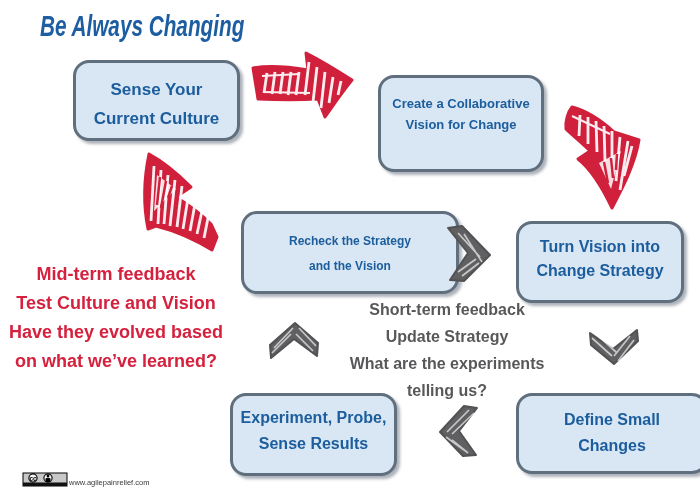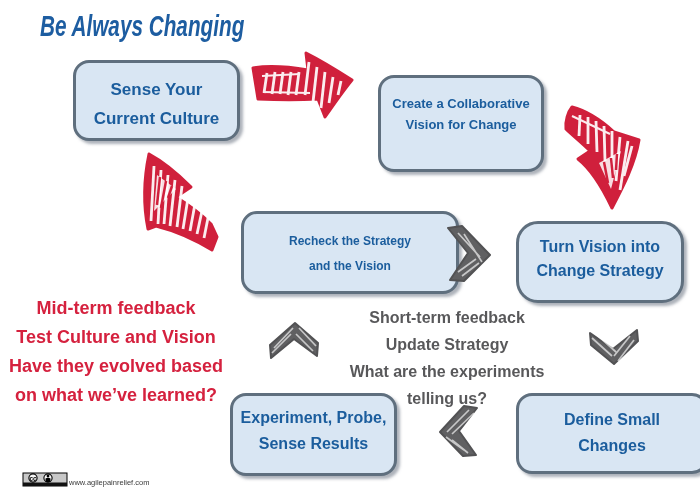--- a/index.html
+++ b/index.html
@@ -5,33 +5,33 @@
   html,body{margin:0;padding:0;}
   body{width:700px;height:500px;position:relative;background:#ffffff;
        font-family:"Liberation Sans", sans-serif;overflow:hidden;}
   .box{position:absolute;background:#d9e6f3;border:3px solid #5f6f7e;
        border-radius:16px;box-shadow:3px 3px 3px rgba(105,115,130,.55);
        text-align:center;color:#1b5d9d;font-weight:bold;font-size:16px;
        box-sizing:border-box;}
   .title{position:absolute;left:40px;top:10px;color:#1d5da1;font-weight:bold;
          font-size:29px;font-style:italic;transform:scaleX(0.715);transform-origin:left top;}
   .redtext{position:absolute;left:6px;top:260px;width:220px;text-align:center;
-           color:#d5213e;font-weight:bold;font-size:18px;line-height:29px;margin-top:34px;}
+           color:#d5213e;font-weight:bold;font-size:18px;line-height:29px;}
   .graytext{position:absolute;left:347px;top:296px;width:200px;text-align:center;
-            color:#58585a;font-weight:bold;font-size:16px;line-height:27px;margin-top:8px;}
+            color:#58585a;font-weight:bold;font-size:16px;line-height:27px;}
   svg.overlay{position:absolute;left:0;top:0;}
   .cctext{position:absolute;left:69px;top:478px;font-size:7.5px;font-weight:normal;color:#3a3a3a;}
 </style>
 </head>
 <body>
   <div class="title">Be Always Changing</div>
 
   <div class="box" style="left:73px;top:60px;width:167px;height:81px;font-size:17px;line-height:29px;padding-top:12px;">Sense Your<br>Current Culture</div>
   <div class="box" style="left:378px;top:75px;width:166px;height:97px;font-size:13px;line-height:21px;padding-top:15px;">Create a Collaborative<br>Vision for Change</div>
-  <div class="box" style="left:516px;top:221px;width:168px;height:82px;line-height:24px;padding-top:11px;border-radius:22px;">Turn Vision into<br>Change Strategy</div>
+  <div class="box" style="left:516px;top:221px;width:168px;height:82px;line-height:24px;padding-top:11px;">Turn Vision into<br>Change Strategy</div>
   <div class="box" style="left:233px;top:211px;width:218px;height:83px;font-size:12px;line-height:25px;padding-top:15px;margin-left:8px;">Recheck the Strategy<br>and the Vision</div>
   <div class="box" style="left:230px;top:393px;width:167px;height:83px;line-height:26px;padding-top:9px;">Experiment, Probe,<br>Sense Results</div>
   <div class="box" style="left:516px;top:393px;width:192px;height:81px;line-height:26px;padding-top:11px;">Define Small<br>Changes</div>
 
   <div class="redtext">Mid-term feedback<br>Test Culture and Vision<br>Have they evolved based<br>on what we’ve learned?</div>
   <div class="graytext">Short-term feedback<br>Update Strategy<br>What are the experiments<br>telling us?</div>
 
   <svg class="overlay" width="700" height="500" viewBox="0 0 700 500">
 
     <g>

